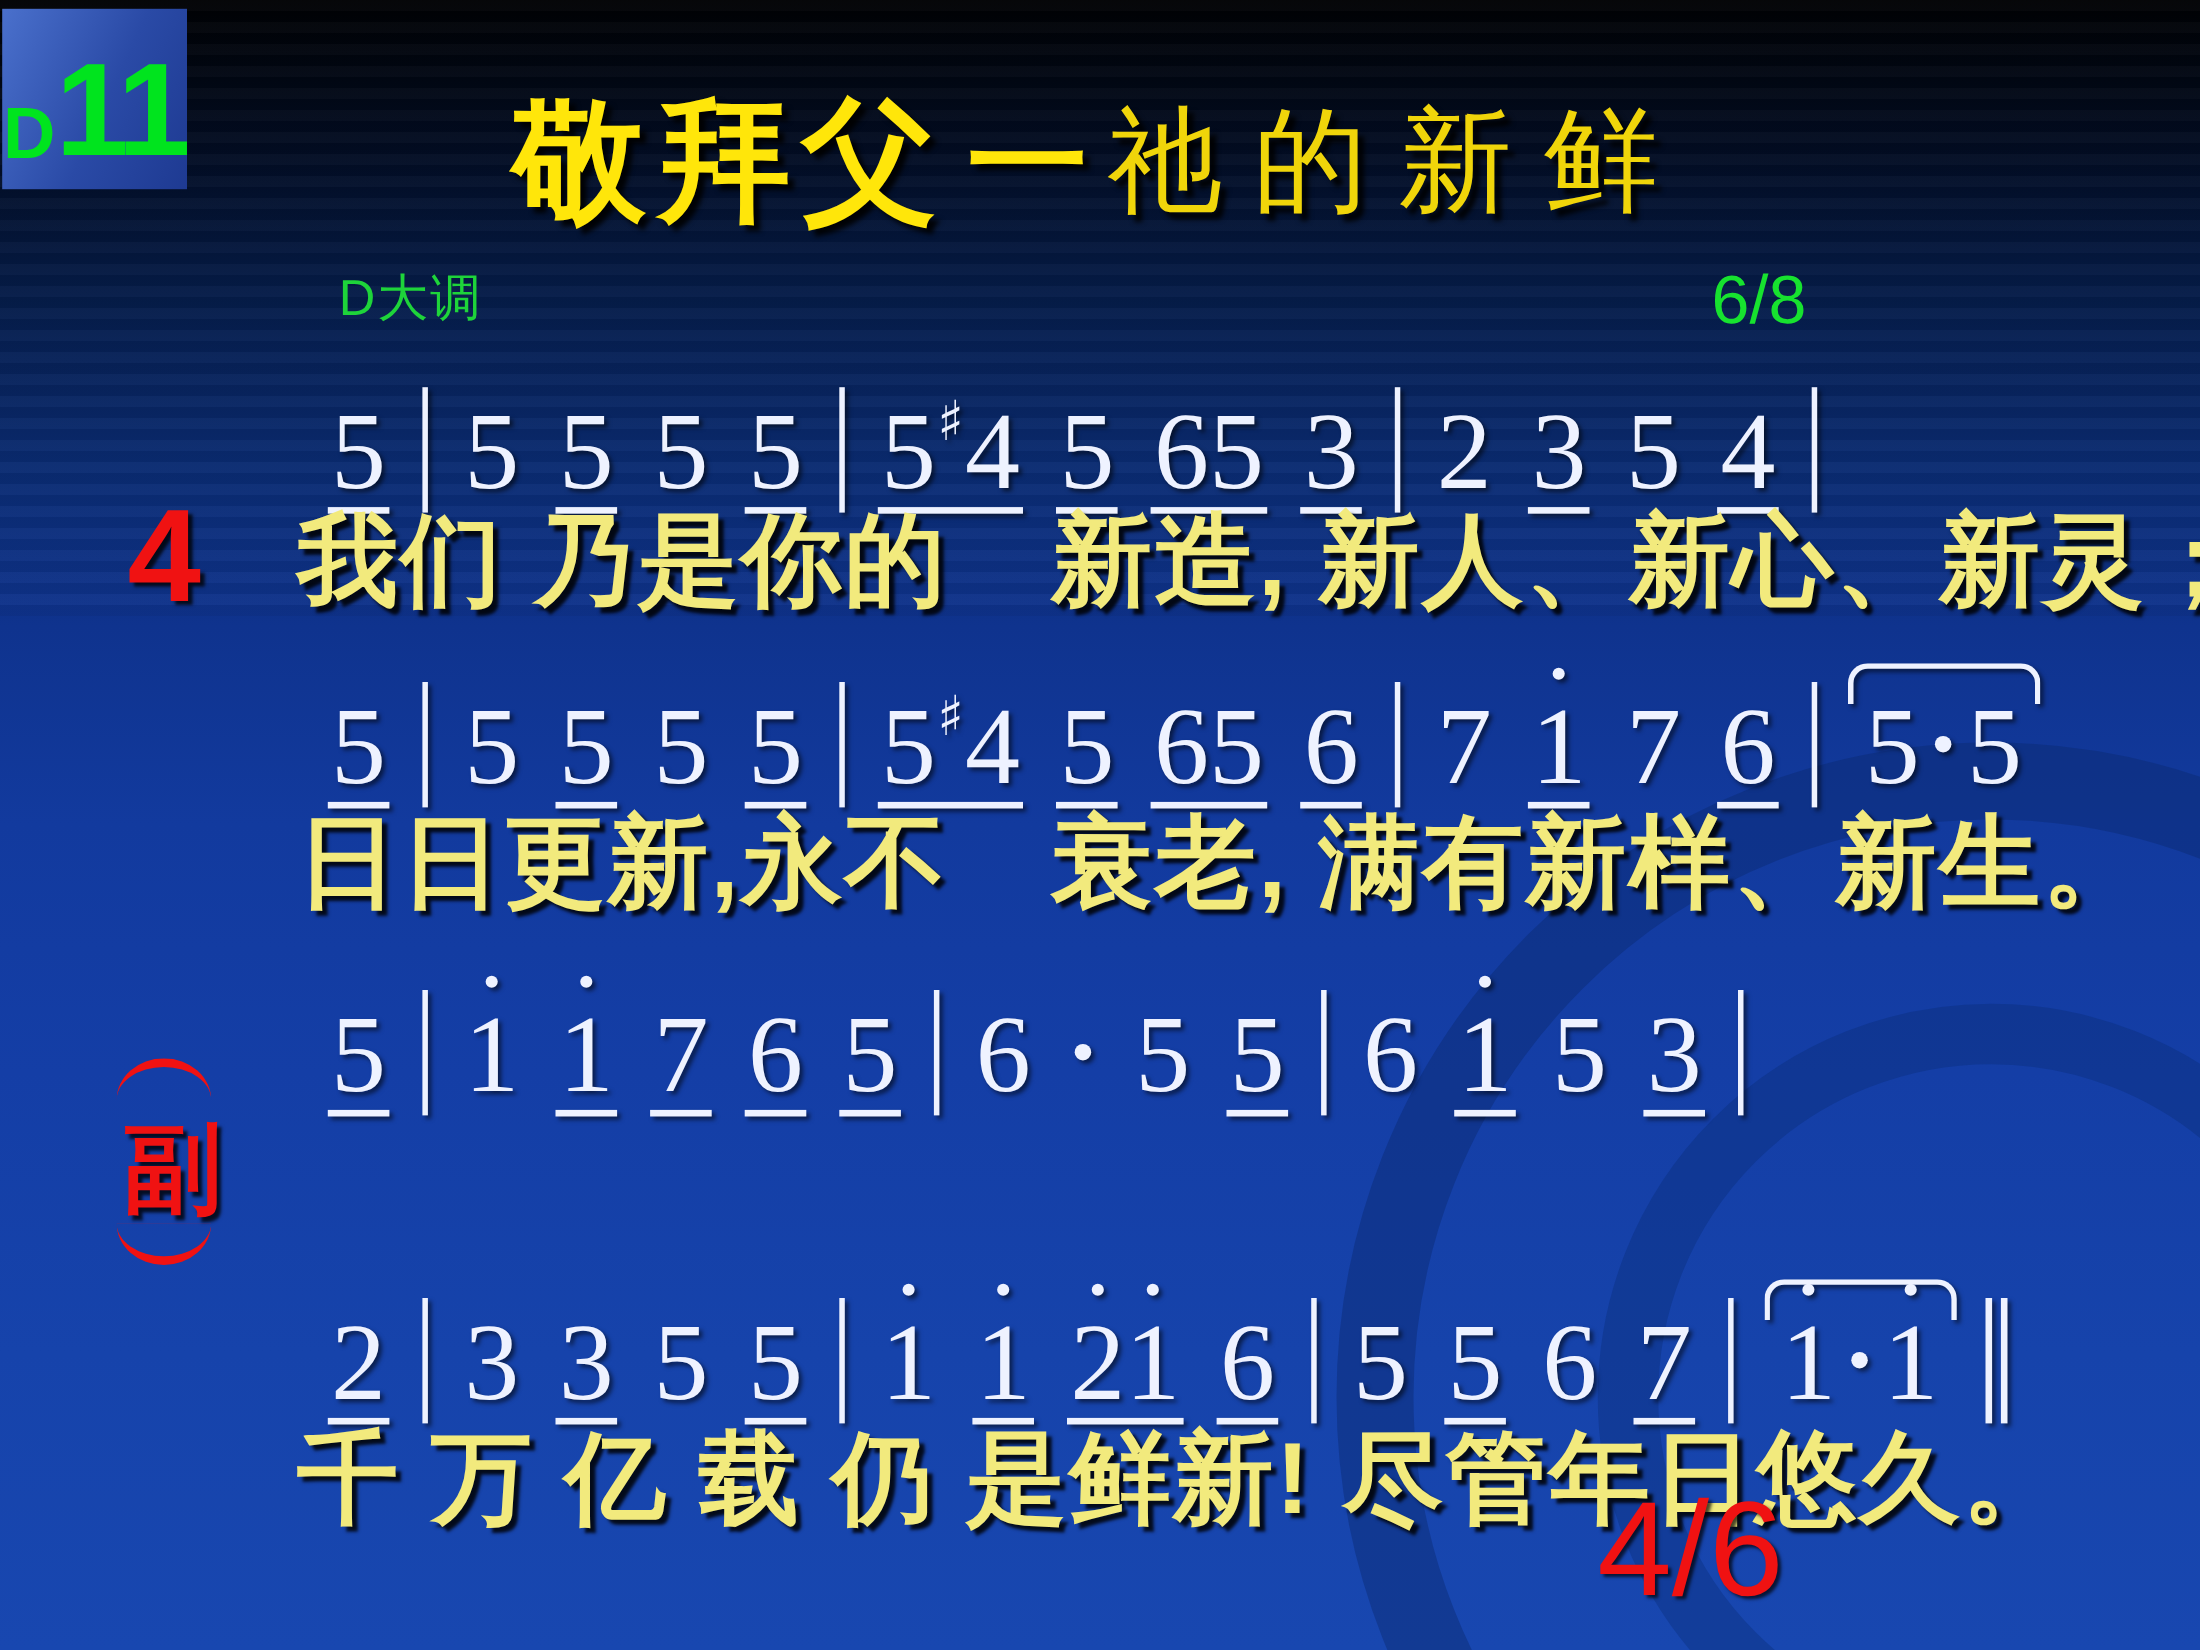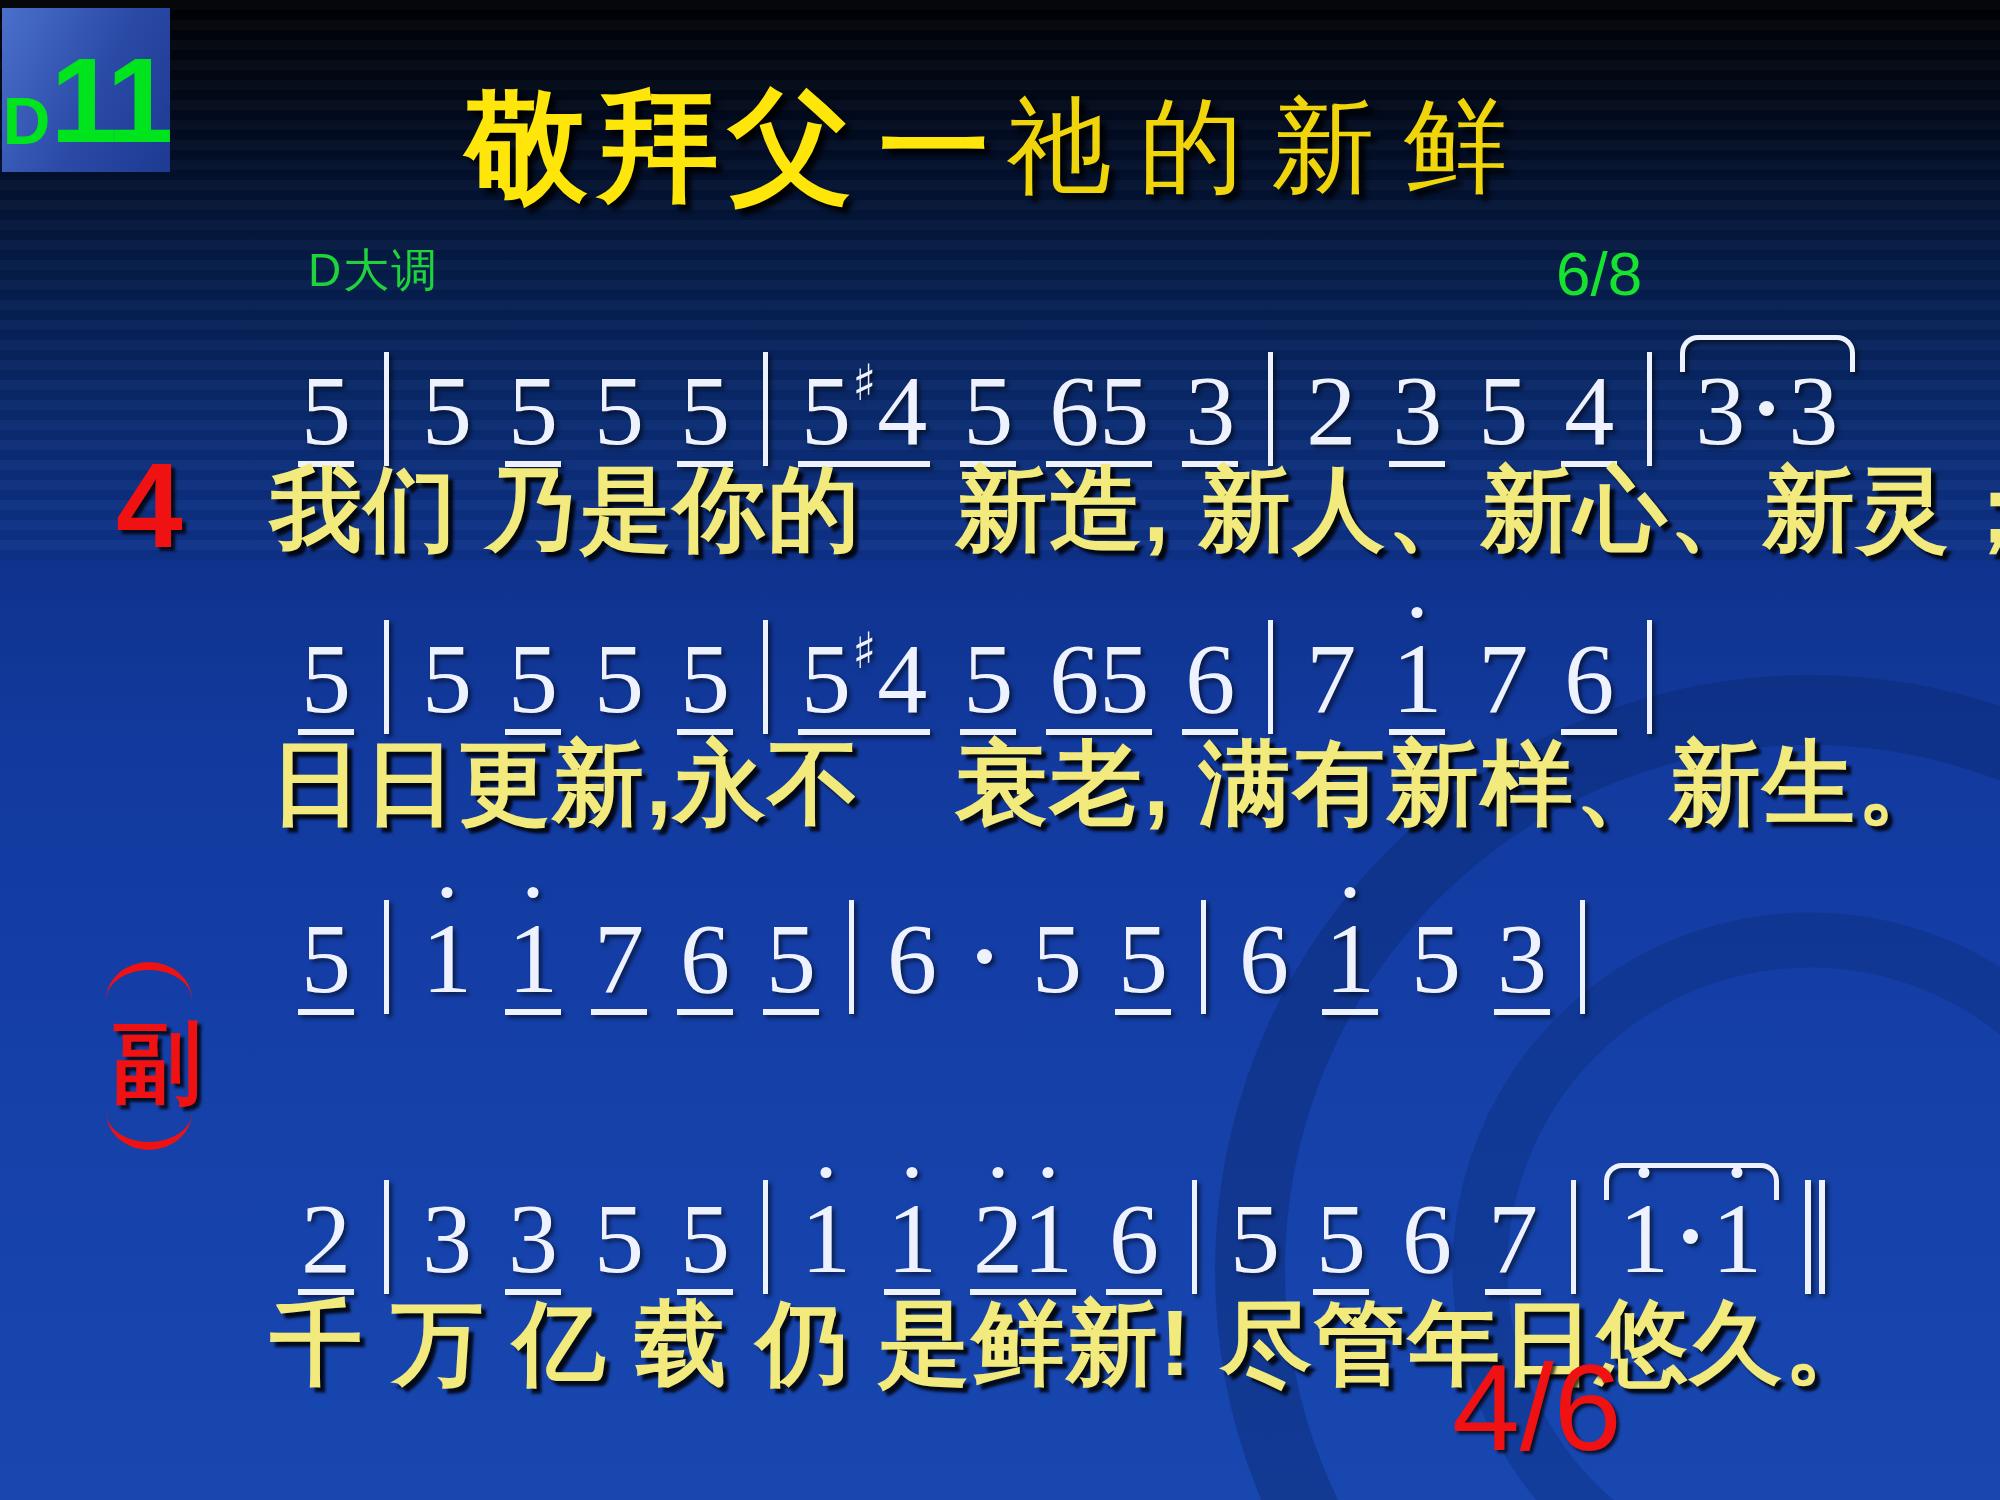--- a/index.html
+++ b/index.html
@@ -100,40 +100,40 @@
         <span class="note u"><span class="ch">5</span><span class="ch ch--sup">♯</span><span class="ch">4</span></span>
         <span class="note u"><span class="ch">5</span></span>
         <span class="note u"><span class="ch">6</span><span class="ch">5</span></span>
         <span class="note u"><span class="ch">3</span></span>
         <div class="bar"></div>
         <span class="note"><span class="ch">2</span></span>
         <span class="note u"><span class="ch">3</span></span>
         <span class="note"><span class="ch">5</span></span>
         <span class="note u"><span class="ch">4</span></span>
         <div class="bar"></div>
-        <span class="note tie"><span class="tie-arc"></span><span class="ch">3</span><span class="mdot"></span><span class="ch">3</span></span>
       </div>
       <div class="notation-row" style="top: 598px;">
         <span class="note u"><span class="ch">5</span></span>
         <div class="bar"></div>
         <span class="note"><span class="ch">5</span></span>
         <span class="note u"><span class="ch">5</span></span>
         <span class="note"><span class="ch">5</span></span>
         <span class="note u"><span class="ch">5</span></span>
         <div class="bar"></div>
         <span class="note u"><span class="ch">5</span><span class="ch ch--sup">♯</span><span class="ch">4</span></span>
         <span class="note u"><span class="ch">5</span></span>
         <span class="note u"><span class="ch">6</span><span class="ch">5</span></span>
         <span class="note u"><span class="ch">6</span></span>
         <div class="bar"></div>
         <span class="note"><span class="ch">7</span></span>
         <span class="note u"><span class="ch">1<span class="dot"></span></span></span>
         <span class="note"><span class="ch">7</span></span>
         <span class="note u"><span class="ch">6</span></span>
         <div class="bar"></div>
+        <span class="note tie"><span class="tie-arc"></span><span class="ch">5</span><span class="mdot"></span><span class="ch">5</span></span>
       </div>
       <div class="notation-row" style="top: 878px;">
         <span class="note u"><span class="ch">5</span></span>
         <div class="bar"></div>
         <span class="note"><span class="ch">1<span class="dot"></span></span></span>
         <span class="note u"><span class="ch">1<span class="dot"></span></span></span>
         <span class="note u"><span class="ch">7</span></span>
         <span class="note u"><span class="ch">6</span></span>
         <span class="note u"><span class="ch">5</span></span>
         <div class="bar"></div>

